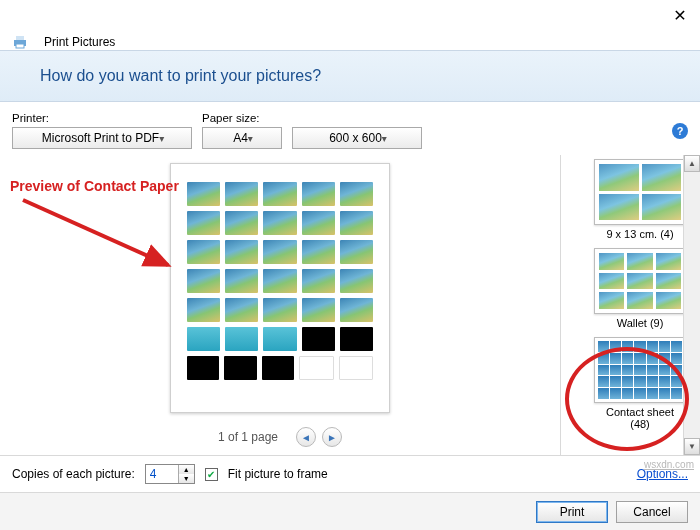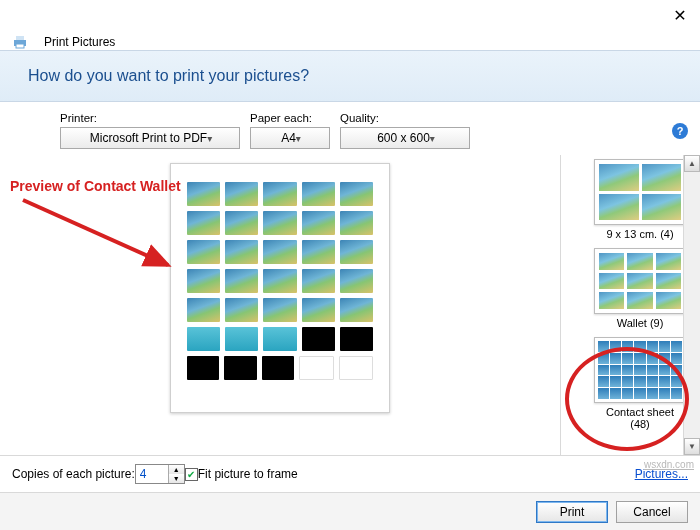--- a/index.html
+++ b/index.html
@@ -1,22 +1,22 @@
 <!DOCTYPE html>
 <html><head>
 <meta charset="utf-8">
 <style>
   * { box-sizing: border-box; font-family: "Segoe UI", Tahoma, sans-serif; }
   body { margin: 0; background: #fff; width: 700px; height: 530px; overflow: hidden; position: relative; font-size: 12px; color: #000; }
   .titlebar { height: 30px; display: flex; align-items: center; justify-content: flex-end; }
   .close-x { width: 40px; height: 30px; display: flex; align-items: center; justify-content: center; font-size: 16px; }
   .header { display: flex; align-items: center; gap: 16px; padding: 4px 12px 0 12px; }
   .header-icon { width: 16px; height: 16px; }
-  .banner { background: linear-gradient(#eaf3fb,#dfecf7); border-top: 1px solid #c9d7e6; border-bottom: 1px solid #c9d7e6; padding: 16px 28px; color: #1b4f8f; font-size: 16px; }
-  .controls { display: flex; gap: 10px; padding: 10px 12px 6px 12px; align-items: flex-end; margin-left: 48px; }
+  .banner { background: linear-gradient(#eaf3fb,#dfecf7); border-top: 1px solid #c9d7e6; border-bottom: 1px solid #c9d7e6; padding: 16px 40px; color: #1b4f8f; font-size: 16px; }
+  .controls { display: flex; gap: 10px; padding: 10px 12px 6px 12px; align-items: flex-end; }
   .ctrl-group { display: flex; flex-direction: column; gap: 3px; }
   .ctrl-group label { font-size: 11.5px; }
   .select { height: 22px; border: 1px solid #a9a9a9; background: linear-gradient(#fff,#ebebeb); display: flex; align-items: center; justify-content: center; padding: 0 4px 0 6px; font-size: 12px; }
   .select .chev { font-size: 10px; color: #555; }
   .sel-printer { width: 180px; }
   .sel-paper { width: 80px; }
   .sel-quality { width: 130px; }
   .help { width:16px; height:16px; border-radius:50%; background:#2d7bd6; color:#fff; font-size:11px; font-weight:bold; display:flex; align-items:center; justify-content:center; margin-left:auto; align-self:center; }
   .annot { position:absolute; left:10px; top:178px; color:#d62121; font-weight:bold; font-size:14px; z-index:5; }
   .main { display:flex; height:300px; border-top:0; }
@@ -34,21 +34,21 @@
   .opt-thumb { width:92px; height:66px; border:1px solid #bcbcbc; background:#fff; box-shadow:0 1px 2px rgba(0,0,0,.15); display:grid; gap:3px; padding:4px; }
   .g2x2 { grid-template-columns:1fr 1fr; grid-template-rows:1fr 1fr; }
   .g3x3 { grid-template-columns:1fr 1fr 1fr; grid-template-rows:1fr 1fr 1fr; }
   .g-cs { grid-template-columns:repeat(7,1fr); grid-template-rows:repeat(5,1fr); gap:1px; padding:3px; }
   .tc { background:linear-gradient(160deg,#4f95c4,#7dc4e1 40%,#8fc97a 60%,#e0cd82); }
   .tc.mini { background:linear-gradient(#2e7db9,#6fb3d9); }
   .opt-label { font-size:11px; margin-top:3px; text-align:center; }
   .ring { position:absolute; width:124px; height:104px; border:4px solid #d62121; border-radius:50%; left:4px; top:192px; pointer-events:none; }
   .scroll { width:17px; background:#f0f0f0; border-left:1px solid #d9d9d9; display:flex; flex-direction:column; justify-content:space-between; }
   .sbtn { height:17px; background:linear-gradient(#fff,#dedede); border:1px solid #b9b9b9; display:flex; align-items:center; justify-content:center; font-size:8px; color:#555; }
-  .bottom { border-top:1px solid #d9d9d9; padding:8px 12px; display:flex; align-items:center; }
+  .bottom { border-top:1px solid #d9d9d9; padding:8px 12px; display:flex; align-items:center; gap:10px; }
   .spin { display:flex; border:1px solid #888; height:20px; }
   .spin input { width:32px; border:0; font-size:12px; color:#0050c8; padding:0 4px; outline:none; }
   .spin-btns { width:16px; display:flex; flex-direction:column; border-left:1px solid #aaa; }
   .sp { flex:1; background:linear-gradient(#fff,#e6e6e6); font-size:7px; display:flex; align-items:center; justify-content:center; }
   .chk { width:13px; height:13px; border:1px solid #666; display:inline-flex; align-items:center; justify-content:center; font-size:10px; color:#1a4; background:#fff;}
   .options-link { margin-left:auto; color:#0a4fd0; text-decoration:underline; font-size:12px; }
   .footer { border-top:1px solid #d9d9d9; background:#f4f4f4; display:flex; justify-content:flex-end; gap:8px; padding:8px 12px; }
   .btn { height:22px; min-width:72px; border:1px solid #a0a0a0; background:linear-gradient(#fff,#e6e6e6); font-size:12px; display:flex; align-items:center; justify-content:center; }
   .btn.primary { border:1px solid #2f78c6; box-shadow:0 0 0 1px #7db7ef inset; }
   svg.arrow { position:absolute; left:18px; top:195px; z-index:4; pointer-events:none; }
@@ -76,37 +76,36 @@
 
 <div class="controls">
   <div class="ctrl-group">
     <label>Printer:</label>
     <div class="select sel-printer">
       <span>Microsoft Print to PDF</span>
       <span class="chev">▾</span>
     </div>
   </div>
   <div class="ctrl-group">
-    <label>Paper each:</label>
+    <label>Paper size:</label>
     <div class="select sel-paper">
       <span>A4</span>
       <span class="chev">▾</span>
     </div>
   </div>
   <div class="ctrl-group">
-    <label>Quality:</label>
     <div class="select sel-quality">
       <span>600 x 600</span>
       <span class="chev">▾</span>
     </div>
   </div>
   <div class="help">?</div>
 </div>
 
-<div class="annot">Preview of Contact Wallet</div>
+<div class="annot">Preview of Contact Paper</div>
 <svg class="arrow" width="180" height="90">
   <defs>
       <marker id="ah" markerWidth="8" markerHeight="8" refX="6" refY="3" orient="auto">
         <path d="M0,0 L7,3 L0,6 Z" fill="#d62121"></path>
       </marker>
     </defs>
   <line x1="5" y1="5" x2="150" y2="70" stroke="#d62121" stroke-width="4" marker-end="url(#ah)"></line>
 </svg>
 
 <div class="main">
@@ -155,20 +154,27 @@
           <div class="cs-cell black"></div>
         </div>
       <div class="cs-row">
           <div class="cs-cell black"></div>
           <div class="cs-cell black"></div>
           <div class="cs-cell black"></div>
           <div class="cs-cell" style="background:#fff;border:1px solid #ddd"></div>
           <div class="cs-cell" style="background:#fff;border:1px solid #ddd"></div>
         </div>
     </div>
+    <div class="pager">
+      <span>1 of 1 page</span>
+      <div style="display:flex;gap:6px">
+        <div class="pg-btn">◄</div>
+        <div class="pg-btn">►</div>
+      </div>
+    </div>
   </div>
 
   <div class="side">
     <div class="side-list">
       <div class="opt">
         <div class="opt-thumb g2x2">
             <div class="tc"></div>
             <div class="tc"></div>
             <div class="tc"></div>
             <div class="tc"></div>
@@ -242,21 +248,21 @@
   <span>Copies of each picture:</span>
   <div class="spin">
     <input value="4" style="">
     <div class="spin-btns">
         <div class="sp">▲</div>
         <div class="sp">▼</div>
       </div>
   </div>
   <span class="chk">✔</span>
   <span>Fit picture to frame</span>
-  <a class="options-link">Pictures...</a>
+  <a class="options-link">Options...</a>
 </div>
 
 <div class="footer">
   <div class="btn primary">Print</div>
   <div class="btn">Cancel</div>
 </div>
 
 <div class="watermark">wsxdn.com</div>
 
 </body></html>

